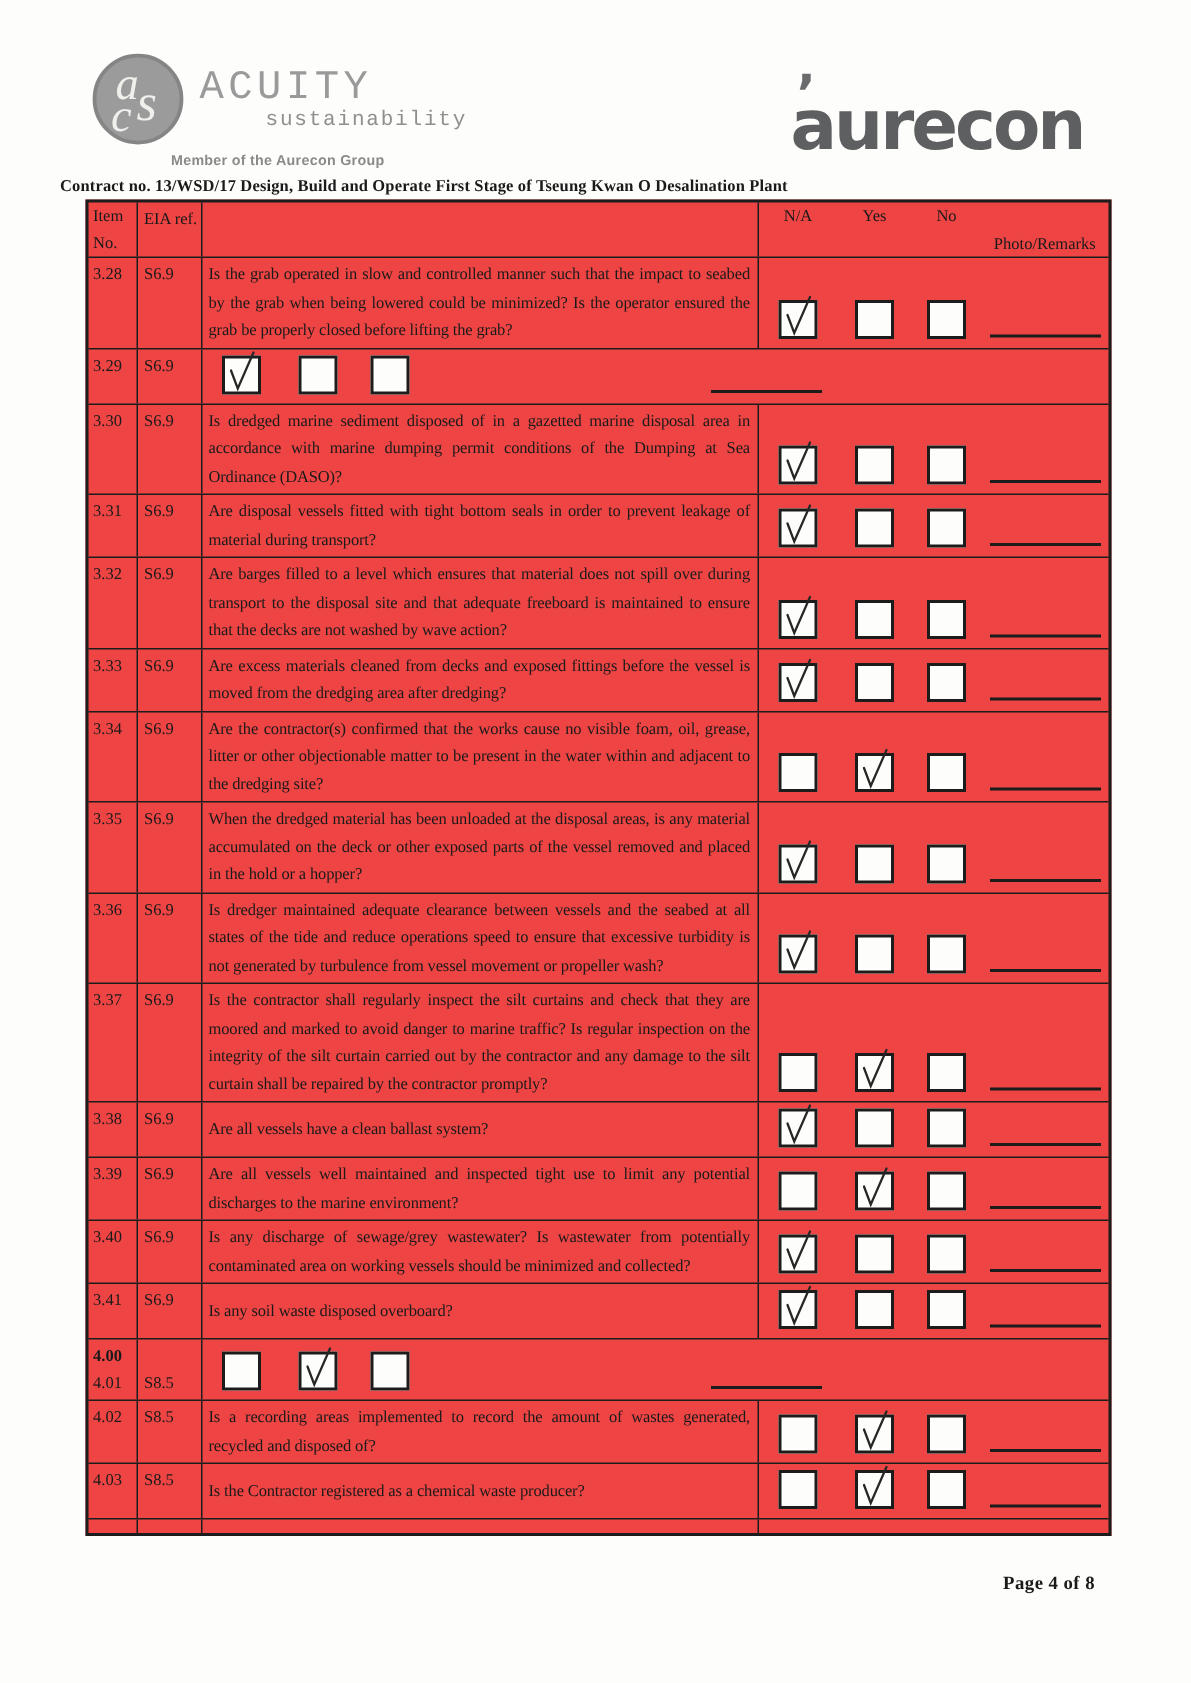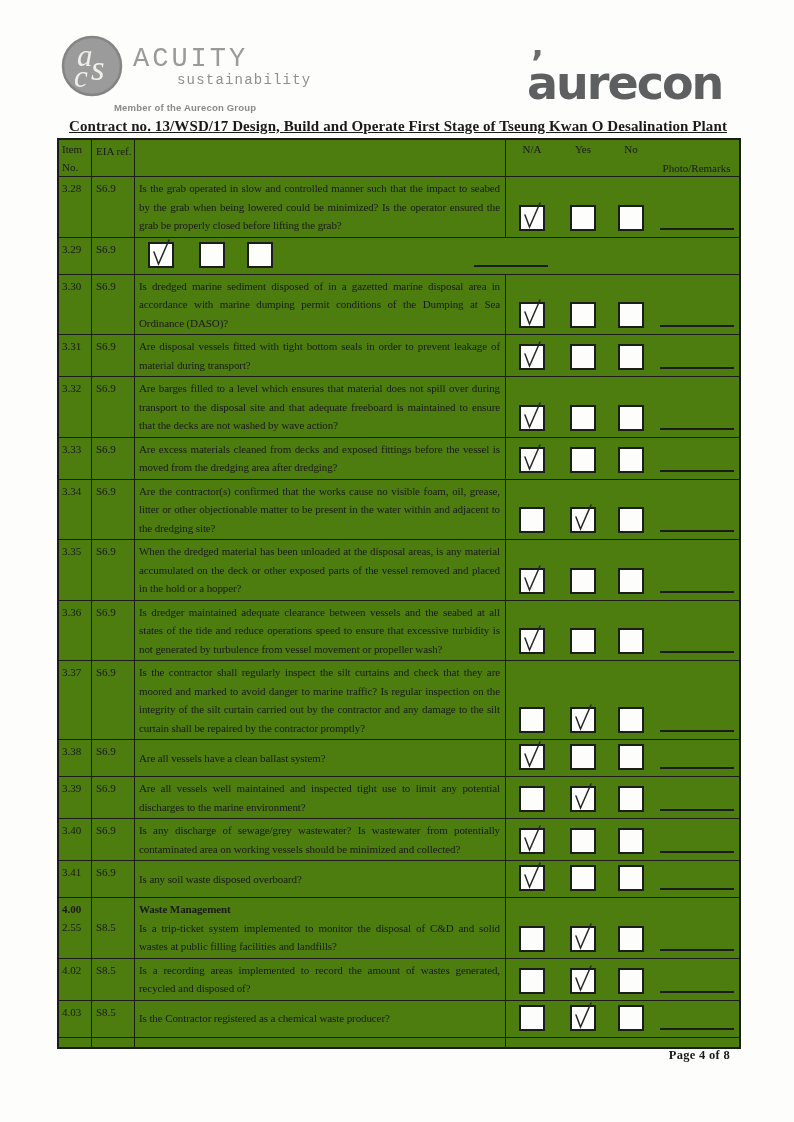--- a/index.html
+++ b/index.html
@@ -12,24 +12,24 @@
   .acuity-top{display:flex;align-items:flex-start;}
   .monogram{width:64px;height:64px;flex:0 0 auto;}
   .acuity-words{margin-left:9px;padding-top:12px;font-family:Liberation Mono, monospace;}
   .acuity-name{font-size:27px;letter-spacing:3px;color:#9a9a9a;line-height:26px;}
   .acuity-sub{font-size:14px;color:#8f8f8f;letter-spacing:1.2px;margin-left:44px;line-height:17px;}
   .acuity-tag{margin:4px 0 0 54px;font-size:9.5px;font-weight:bold;color:#8a8a8a;font-family:"Liberation Sans","DejaVu Sans",sans-serif;letter-spacing:.2px;}
   .aurecon{position:absolute;left:527px;top:58px;font-family:"DejaVu Sans",sans-serif;font-weight:bold;font-size:46px;color:#5e5f61;letter-spacing:-2px;line-height:50px;}
   .aur-mark{position:absolute;left:4px;top:-20px;font-size:34px;letter-spacing:0;color:#6a6b6d;}
 
   
-  .title{margin:0 0 0 40px;width:716px;text-align:center;font-size:15px;font-weight:bold;letter-spacing:.1px;white-space:nowrap;text-decoration:underline;}
+  .title{margin:0 0 0 40px;width:716px;font-size:11px;font-weight:bold;letter-spacing:.1px;white-space:nowrap;}
 
   
-  .table{margin:3px 0 0 57px;width:684px;border:2px solid #1c1c1c;box-sizing:border-box;background:#4d7c0f;}
+  .table{margin:3px 0 0 57px;width:684px;border:2px solid #1c1c1c;box-sizing:border-box;background:#ef4444;}
   .trow{display:flex;border-bottom:1.5px solid #1c1c1c;min-height:36px;align-items:stretch;}
   .c-item{width:33px;border-right:1.5px solid #1c1c1c;padding:2px 1px 2px 3px;font-size:11px;line-height:18px;box-sizing:border-box;}
   .c-eia{width:43px;border-right:1.5px solid #1c1c1c;padding:2px 1px 2px 4px;font-size:11px;line-height:18px;box-sizing:border-box;}
   .c-q{width:371px;border-right:1.5px solid #1c1c1c;padding:2px 5px 2px 4px;font-size:11px;line-height:18.5px;letter-spacing:-.1px;box-sizing:border-box;display:flex;flex-direction:column;justify-content:center;}
   .q-text{width:100%;text-align:justify;}
   .c-checks{flex:1;display:flex;align-items:flex-end;padding-bottom:6px;box-sizing:border-box;}
   .col{display:flex;justify-content:center;align-items:flex-end;}
   .col-na{width:52px;}
   .col-yes{width:50px;}
   .col-no{width:46px;}
@@ -443,29 +443,25 @@
               <div class="cb"></div>
             </div>
             <div class="col-remarks">
               <div class="remark-line"></div>
             </div>
           </div>
         </div>
         <div class="trow sec">
           <div class="c-item">
             <div class="sec-item1">4.00</div>
-            <div>2.55</div>
+            <div>4.01</div>
           </div>
           <div class="c-eia">
             <div>&nbsp;</div>
             <div>S8.5</div>
-          </div>
-          <div class="c-q">
-            <div class="sec-title">Waste Management</div>
-            <div class="q-text">Is a trip-ticket system implemented to monitor the disposal of C&amp;D and solid wastes at public filling facilities and landfills?</div>
           </div>
           <div class="c-checks">
             <div class="col col-na">
               <div class="cb"></div>
             </div>
             <div class="col col-yes">
               <div class="cb">
                 <svg class="tick" viewBox="0 0 22 22">
                   <path d="M4 12 L8.5 24 L19 0"></path>
                 </svg>

